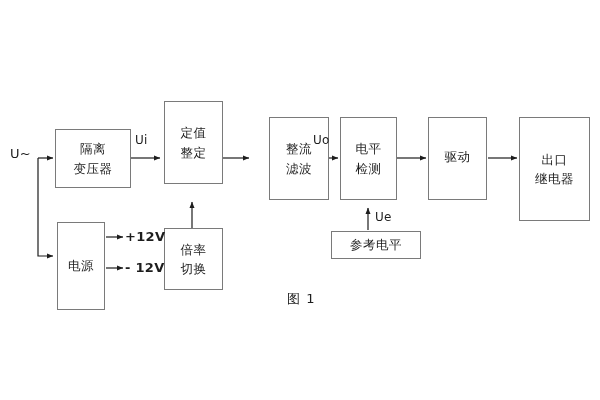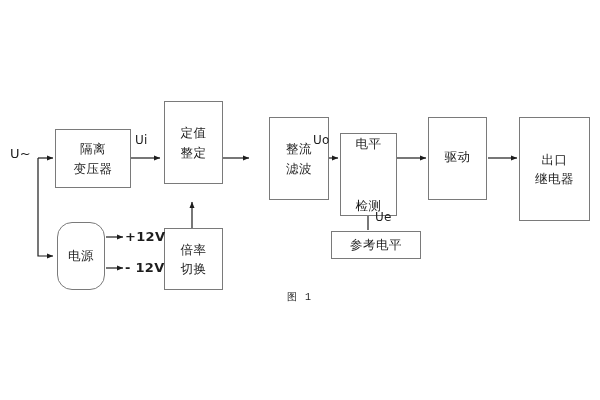--- a/index.html
+++ b/index.html
@@ -39,25 +39,24 @@
   .block span { display: block; white-space: nowrap; }
   .lbl {
     position: absolute;
     font-size: 12px;
     color: #1d1d1d;
     white-space: nowrap;
     letter-spacing: 0.3px;
   }
   .caption {
     position: absolute;
-    font-size: 10px;
+    font-size: 13px;
     color: #1d1d1d;
     letter-spacing: 1px;
     white-space: nowrap;
-    font-family: Liberation Mono, monospace;
   }
   svg.wires {
     position: absolute;
     left: 0; top: 0;
     width: 600px; height: 400px;
     pointer-events: none;
   }
 </style>
 </head>
 <body>
@@ -104,35 +103,35 @@
   <div class="block" style="left:164px; top:101px; width:59px; height:83px;">
     <span>定值</span>
     <span>整定</span>
   </div>
 
   <div class="block" style="left:251px; top:117px; width:60px; height:83px;margin-left:18px;">
     <span>整流</span>
     <span>滤波</span>
   </div>
 
-  <div class="block" style="left:340px; top:133px; width:57px; height:83px;justify-content:space-between;">
+  <div class="block" style="left:340px; top:117px; width:57px; height:83px;">
     <span>电平</span>
     <span>检测</span>
   </div>
 
   <div class="block" style="left:428px; top:117px; width:59px; height:83px;font-family:Liberation Mono, monospace;">
     <span>驱动</span>
   </div>
 
   <div class="block" style="left:519px; top:117px; width:71px; height:104px;">
     <span>出口</span>
     <span>继电器</span>
   </div>
 
-  <div class="block" style="left:57px; top:222px; width:48px; height:68px;border-radius:15px;">
+  <div class="block" style="left:57px; top:222px; width:48px; height:88px;">
     <span>电源</span>
   </div>
 
   <div class="block" style="left:164px; top:228px; width:59px; height:62px;">
     <span>倍率</span>
     <span>切换</span>
   </div>
 
   <div class="block" style="left:331px; top:231px; width:90px; height:28px;">
     <span>参考电平</span>

